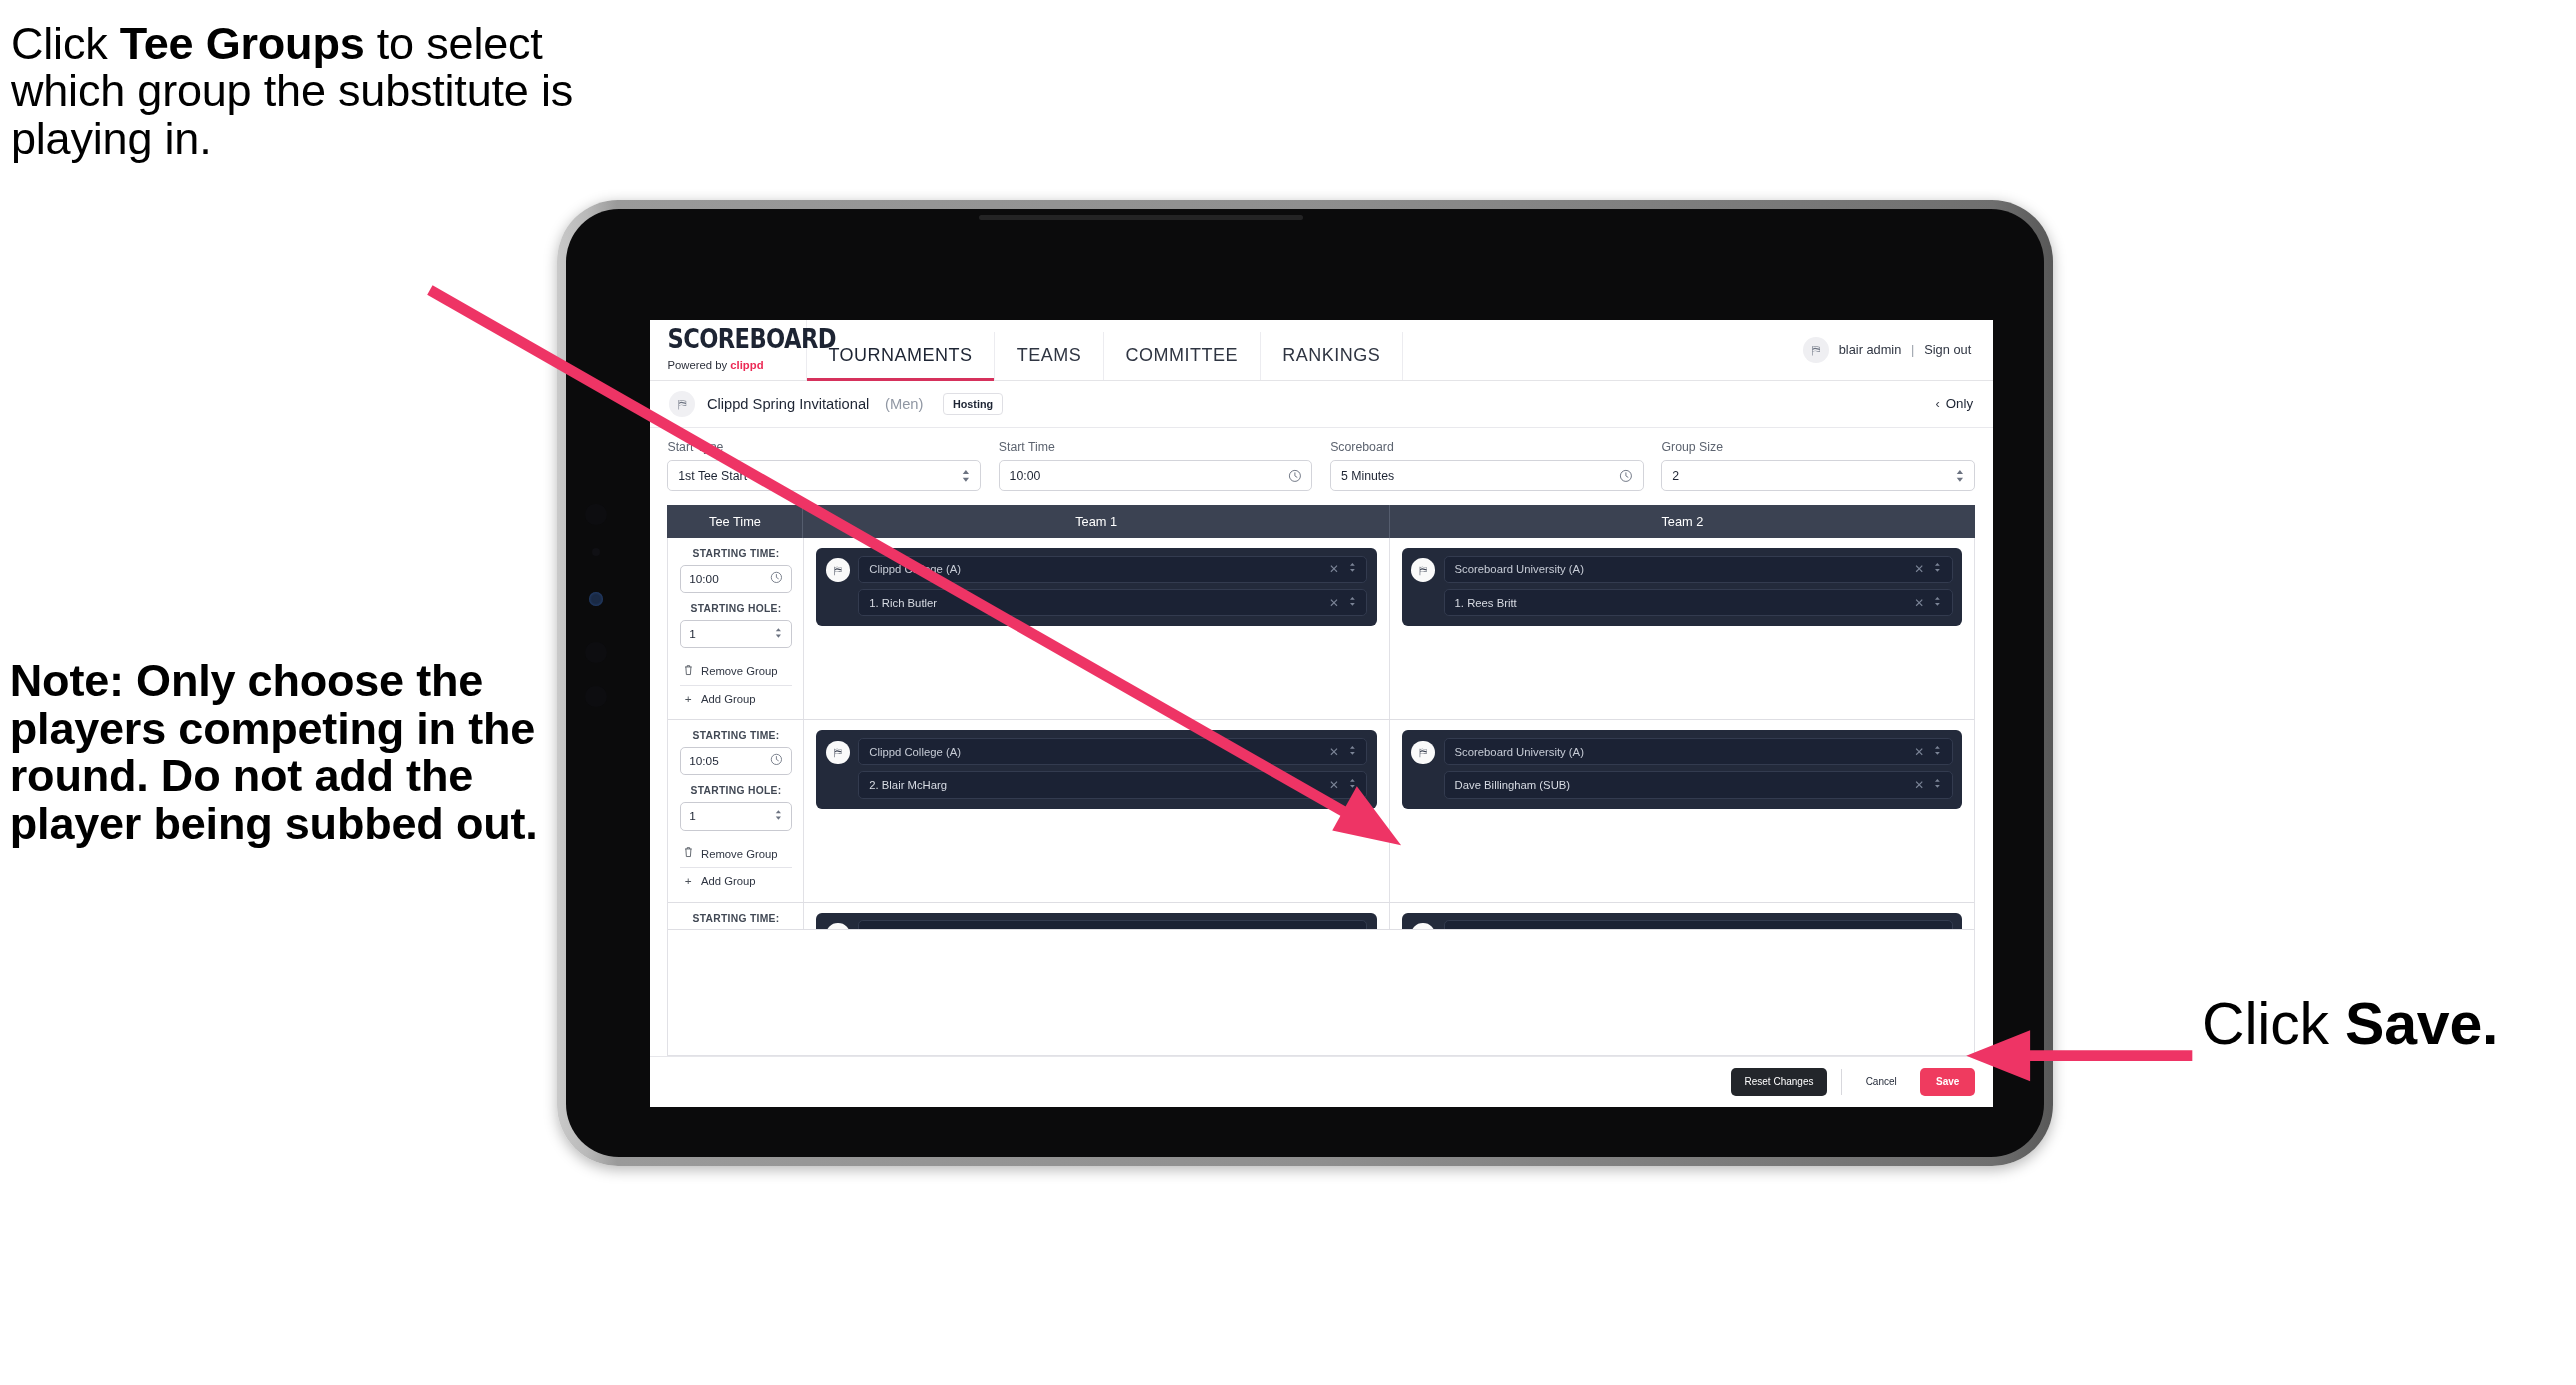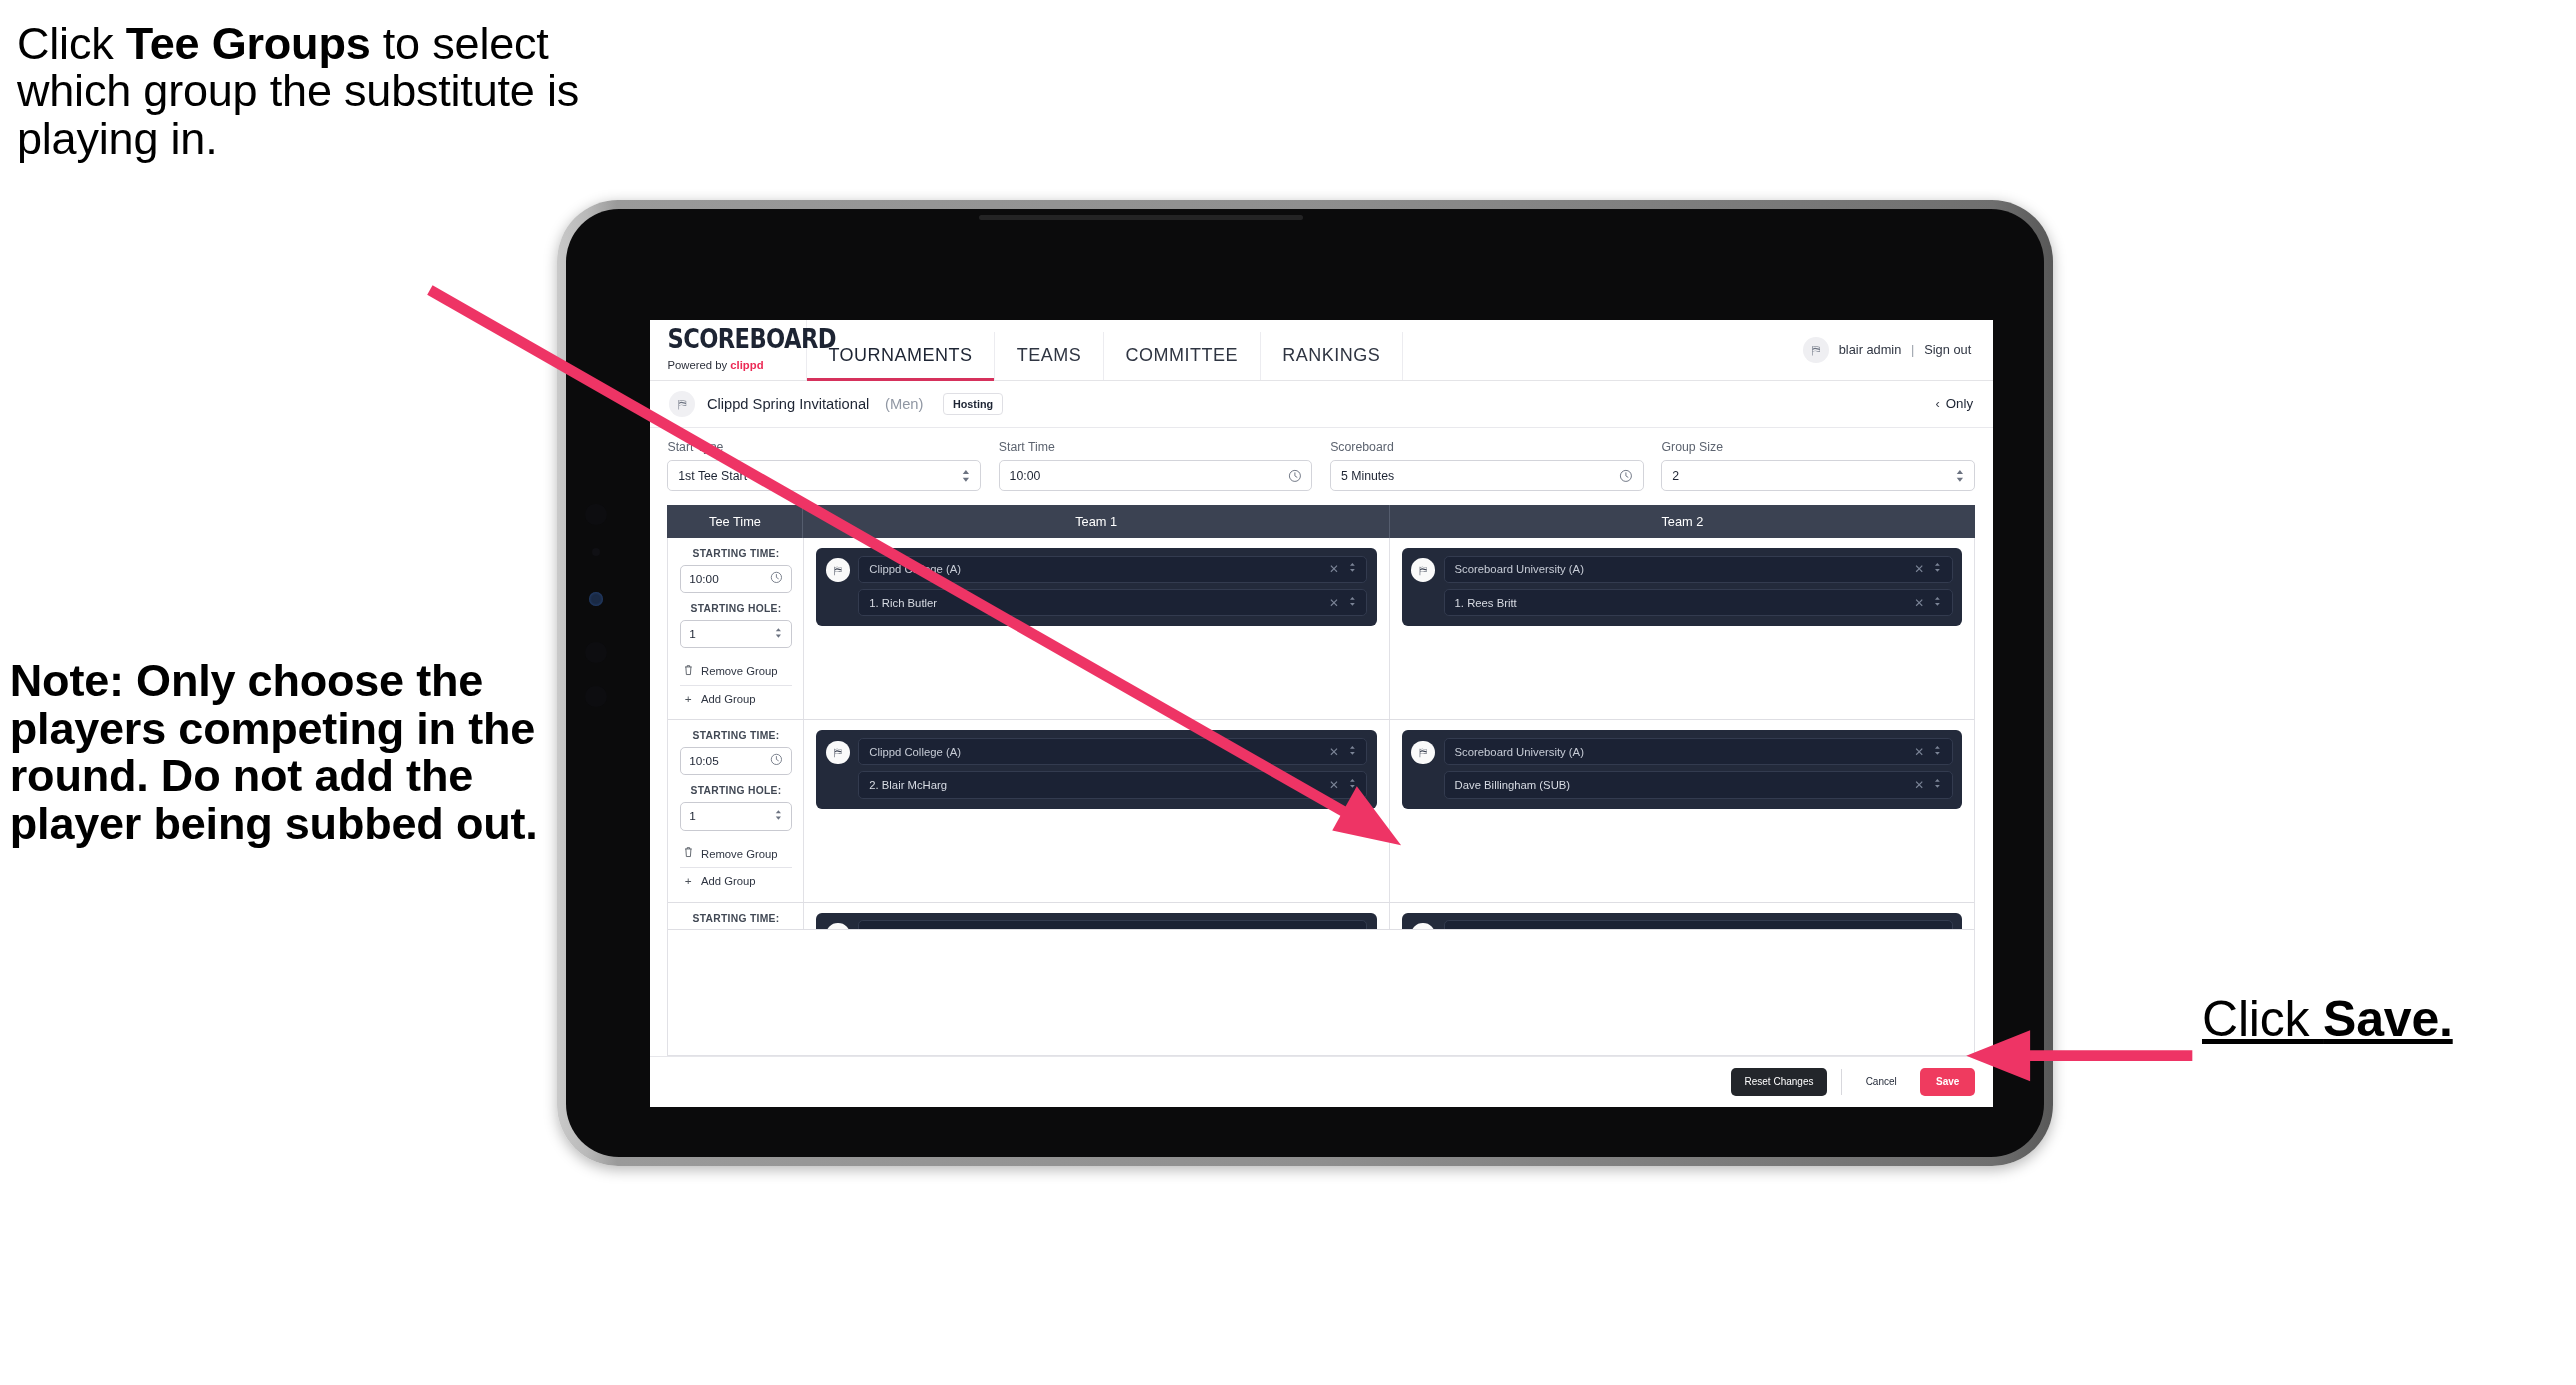--- a/index.html
+++ b/index.html
@@ -13,23 +13,23 @@
 
   
   .anno {
     position: absolute;
     color: #000;
     font-size: 45px;
     line-height: 1.06;
     letter-spacing: -0.2px;
   }
   .anno b { font-weight: 700; }
-  #anno-tee-groups { left: 17px; top: 19.7px; width: 570px; font-weight: 400; }
+  #anno-tee-groups { left: 11px; top: 19.7px; width: 570px; font-weight: 400; }
   #anno-note { left: 9.8px; top: 657px; width: 560px; font-weight: 700; line-height: 1.06; }
-  #anno-save { left: 2202px; top: 993px; width: 354px; font-weight: 400; font-size: 50px; text-decoration: underline; }
+  #anno-save { left: 2202px; top: 993px; width: 354px; font-weight: 400; font-size: 59px; }
 
   .arrow-svg { position: absolute; left: 0; top: 0; width: 2576px; height: 1385px; pointer-events: none; }
 
   
   .tablet {
     position: absolute;
     left: 557px; top: 200px;
     width: 1496px; height: 966px;
     border-radius: 61px;
     background: linear-gradient(90deg, #c9c9c9 0%, #b9b9b9 2%, #9a9a9a 4%, #8f8f8f 50%, #6f6f6f 96%, #585858 100%);

